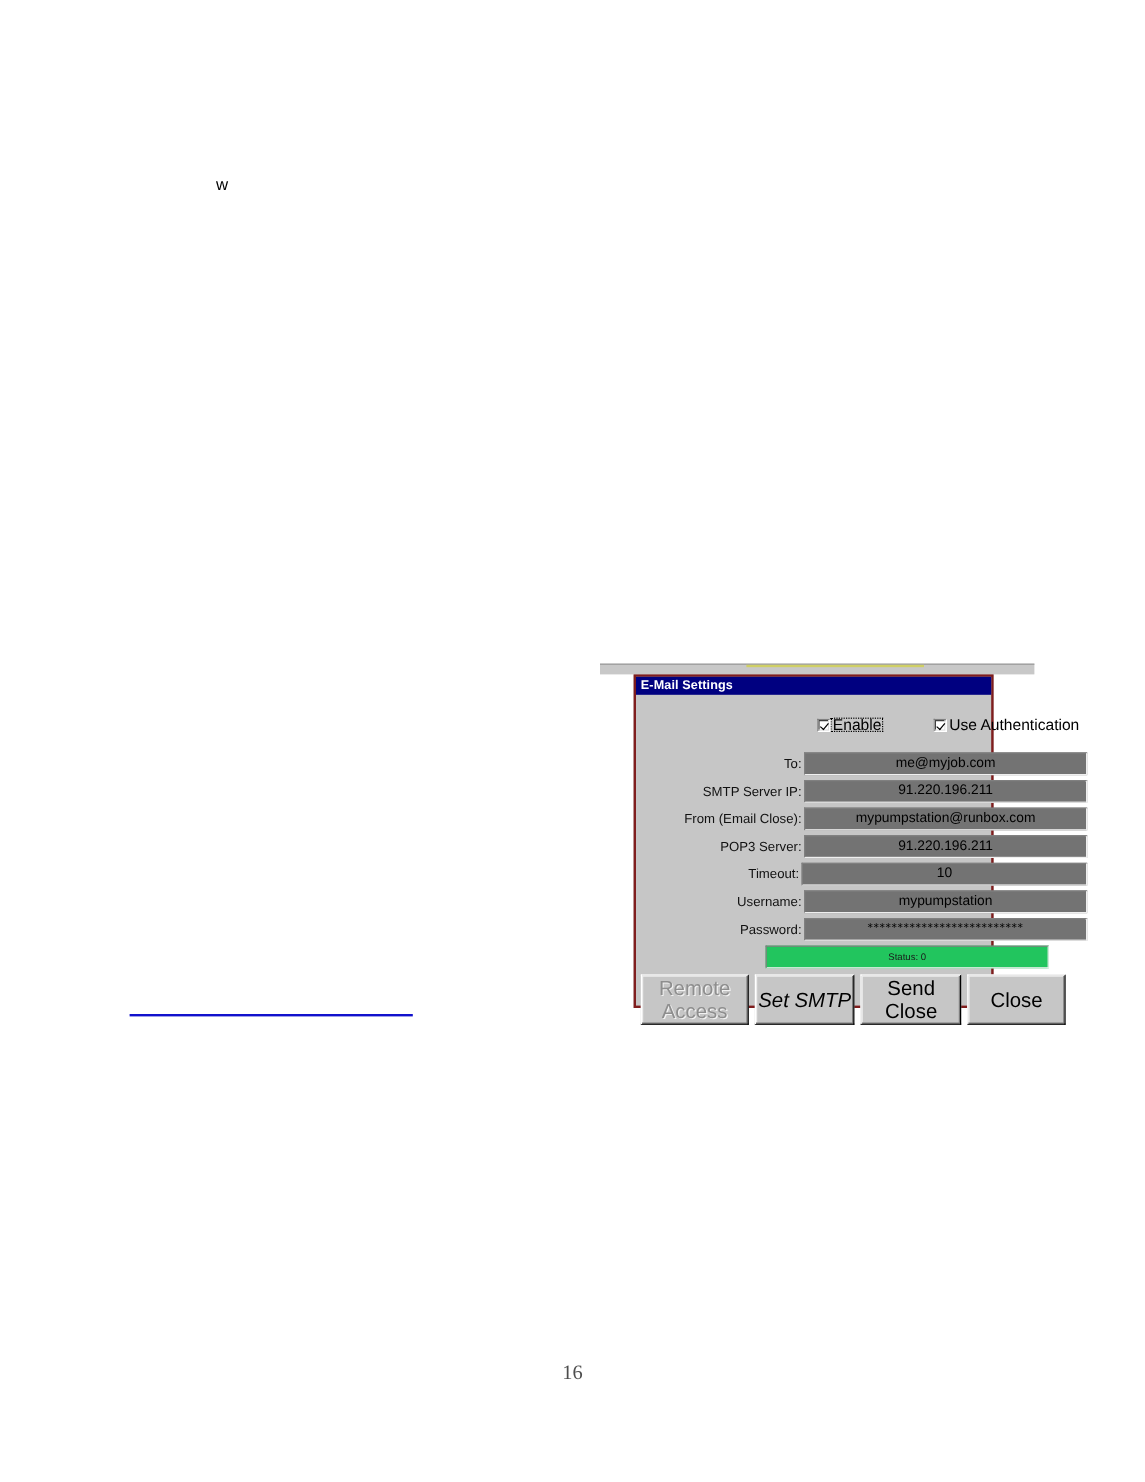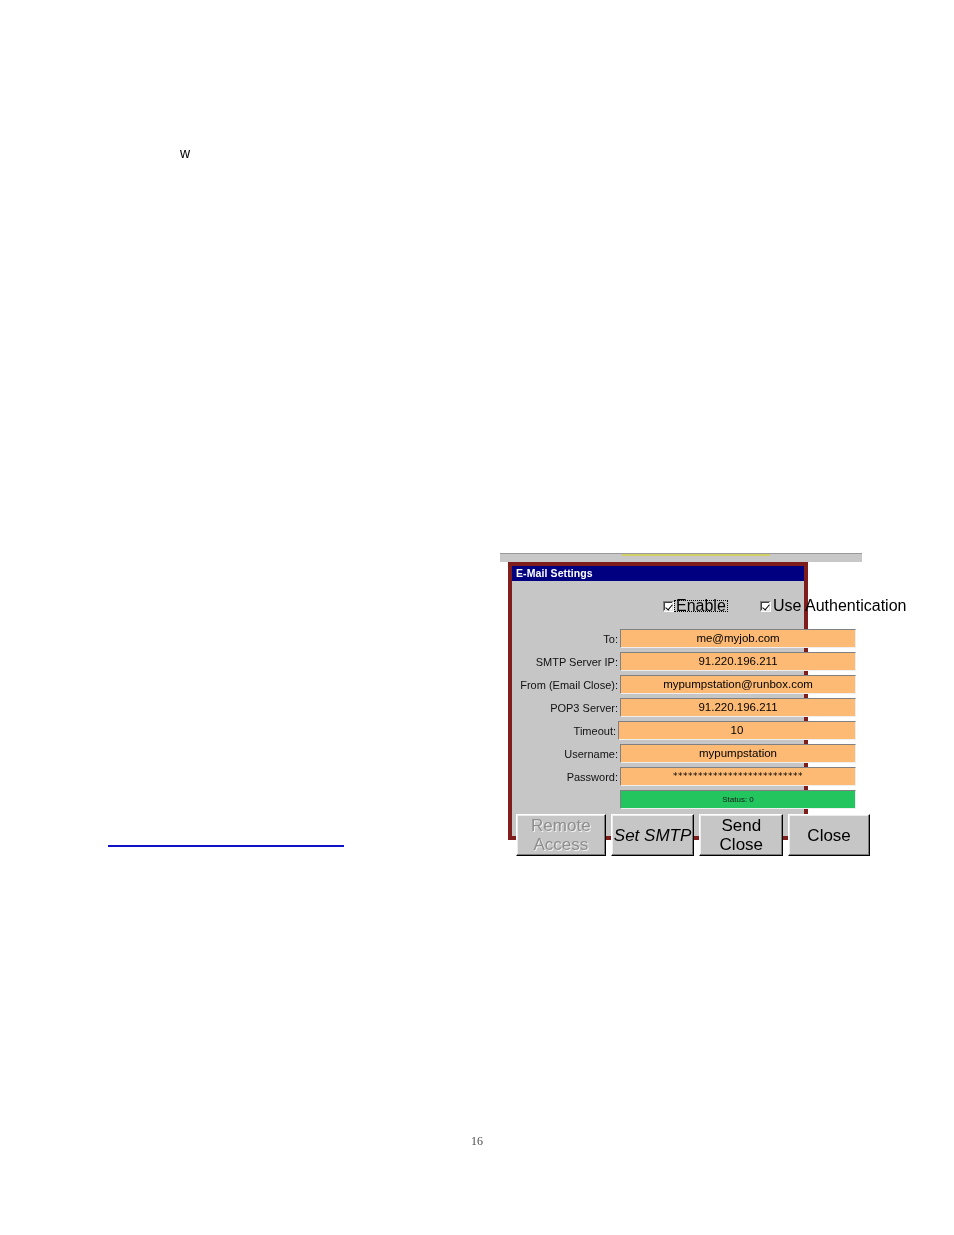--- a/index.html
+++ b/index.html
@@ -35,21 +35,21 @@
     border-bottom: 2px solid #1111cc;
   }
 
   #page-number {
     position: absolute;
     left: 0;
     top: 1134px;
     width: 954px;
     text-align: center;
     font-family: "Liberation Serif", serif;
-    font-size: 12px;
+    font-size: 17px;
     color: #4d4d4d;
   }
 
   
   #bg-window-sliver {
     position: absolute;
     left: 500px;
     top: 553px;
     width: 362px;
     height: 9px;
@@ -62,26 +62,26 @@
     left: 122px;
     top: 0px;
     width: 148px;
     height: 2px;
     background: #cfcf66;
   }
 
   
   #email-settings-dialog {
     position: absolute;
-    left: 508px;
+    left: 528px;
     top: 562px;
     width: 300px;
     height: 278px;
     background: #c6c6c6;
-    border: 4px solid #7f1d1d;
+    border: 2px solid #7f1d1d;
     box-sizing: border-box;
     font-size: 11px;
     color: #000000;
   }
 
   #dialog-titlebar {
     height: 15px;
     background: #000080;
     color: #ffffff;
     font-size: 10.5px;
@@ -131,61 +131,62 @@
     position: absolute;
     left: 3px;
     top: 1px;
     width: 3px;
     height: 6px;
     border: solid #000000;
     border-width: 0 1.6px 1.6px 0;
     transform: rotate(40deg);
   }
   .cbx-label {
-    font-size: 16px;
+    font-size: 13px;
     line-height: 12px;
     padding: 0 2px 0 2px;
     white-space: nowrap;
   }
   .cbx-label.focused {
     outline: 1px dotted #000000;
     outline-offset: -1px;
   }
 
   
   #fields {
     position: absolute;
     left: 0;
     top: 48px;
     width: 100%;
   }
   .field-row {
     position: relative;
     height: 21px;
     margin-bottom: 2px;
+    margin-left: 32px;
   }
   .field-label {
     position: absolute;
     left: 0;
     top: 0;
     width: 106px;
     height: 21px;
     line-height: 21px;
     text-align: right;
     font-size: 11px;
     white-space: nowrap;
     color: #111111;
   }
   .field-input {
     position: absolute;
     left: 108px;
     top: 0;
     width: 236px;
     height: 19px;
-    background: #fdba74;
+    background: #737373;
     border: 1px solid #808080;
     border-right-color: #efefef;
     border-bottom-color: #efefef;
     box-sizing: border-box;
     line-height: 17px;
     text-align: center;
     font-size: 11.5px;
     color: #000000;
     white-space: nowrap;
     overflow: hidden;

